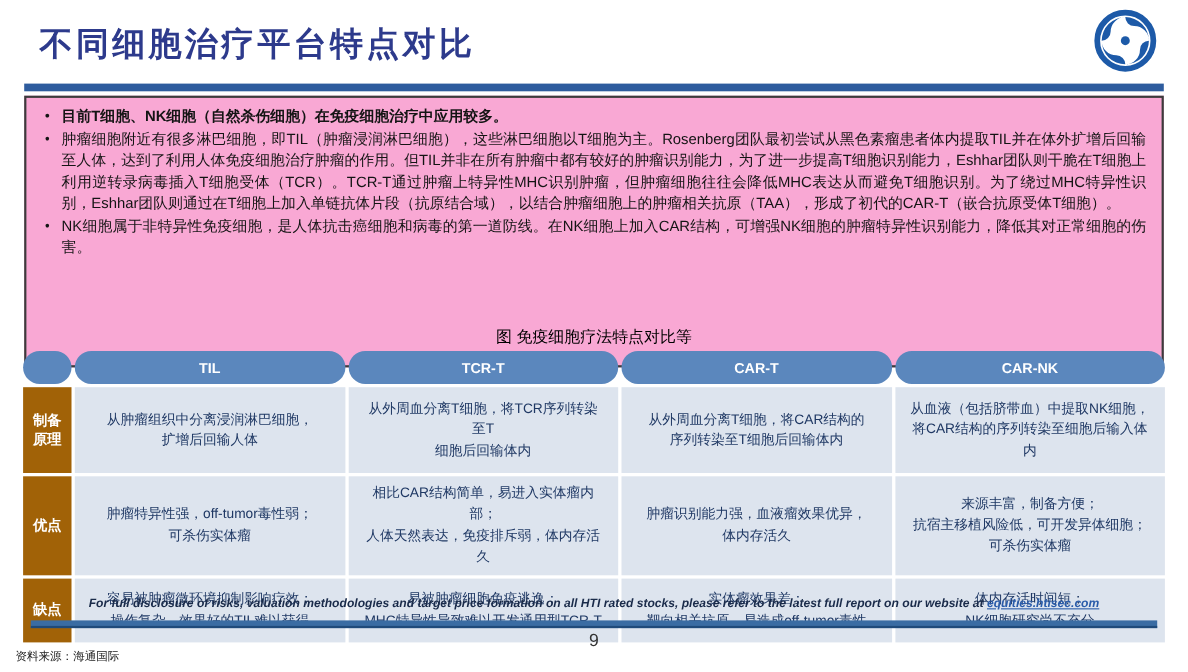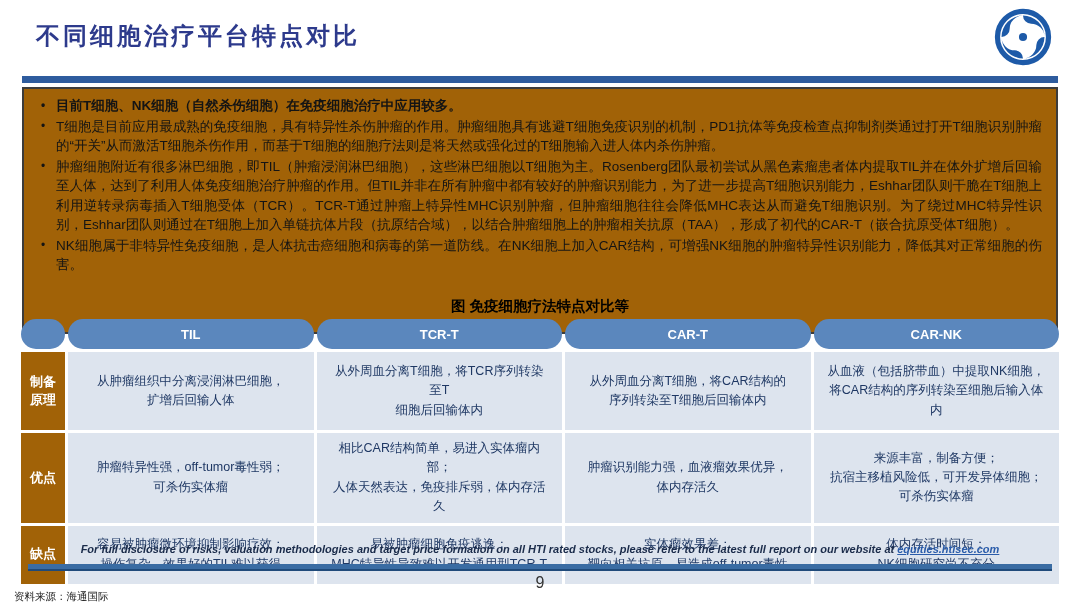--- a/index.html
+++ b/index.html
@@ -4,46 +4,46 @@
 <style>
   html,body{margin:0;padding:0;background:#fff;}
   .slide{
     position:relative;width:1080px;height:611px;background:#fff;overflow:hidden;
     font-family:"Liberation Sans",sans-serif;color:#111;
   }
   
   .page-title{
     position:absolute;left:36px;top:20px;margin:0;
     font-family:Liberation Sans, sans-serif;
-    font-size:24px;font-weight:bold;color:#2d3a8c;letter-spacing:3px;
+    font-size:30px;font-weight:bold;color:#2d3a8c;letter-spacing:3px;
   }
   .logo{position:absolute;right:28px;top:8px;display:flex;align-items:center;gap:9px;}
   .logo svg{width:58px;height:58px;display:block;}
   .logo-text{display:flex;flex-direction:column;line-height:1.05;}
   .logo-cn{font-size:21px;font-weight:bold;color:#1d5aa8;letter-spacing:1px;}
   .logo-en{font-size:17px;font-weight:bold;color:#1d5aa8;letter-spacing:1.5px;}
   
   .top-bar{position:absolute;left:22px;top:76px;width:1036px;height:7px;background:#2e5c9e;}
   .bottom-bar{position:absolute;left:28px;top:564px;width:1024px;height:5px;background:#3a6ca3;border-bottom:2px solid #1f4a7a;}
   
   .bullet-box{
     position:absolute;left:22px;top:87px;width:1036px;height:247px;box-sizing:border-box;
-    border:2px solid #3c3c3c;padding:6px 14px 4px 10px;background:#a16207;
+    border:2px solid #3c3c3c;padding:6px 14px 4px 10px;background:#f9a8d4;
   }
   .bullet-box ul{margin:0;padding:0 0 0 22px;list-style:none;}
   .bullet-box li{
     position:relative;font-size:13.5px;line-height:19.5px;color:#141414;
     text-align:justify;margin:1px 0;
   }
   .bullet-box li::before{content:"•";position:absolute;left:-15px;top:0;font-size:12px;}
   .bullet-box li.bold{font-weight:bold;}
   
   .table-title{
     position:absolute;left:0;top:297px;width:100%;text-align:center;
-    font-size:14.5px;font-weight:bold;color:#000;
+    font-size:14.5px;font-weight:normal;color:#000;
   }
   .cmp-table{
     position:absolute;left:18px;top:316px;width:1044px;
     border-collapse:separate;border-spacing:3px;table-layout:fixed;
   }
   .cmp-table col.labelcol{width:44px;}
   .cmp-table th{
     background:#5b87bd;color:#fff;font-weight:bold;font-size:13px;
     height:26px;padding:2px 4px;border-radius:15px;
   }
@@ -86,21 +86,20 @@
         <circle cx="50" cy="50" r="7"></circle>
       </g>
     </svg>
   </div>
 
   <div class="top-bar"></div>
 
   <div class="bullet-box">
     <ul>
       <li class="bold">目前T细胞、NK细胞（自然杀伤细胞）在免疫细胞治疗中应用较多。</li>
-      <li>T细胞是目前应用最成熟的免疫细胞，具有特异性杀伤肿瘤的作用。肿瘤细胞具有逃避T细胞免疫识别的机制，PD1抗体等免疫检查点抑制剂类通过打开T细胞识别肿瘤的“开关”从而激活T细胞杀伤作用，而基于T细胞的细胞疗法则是将天然或强化过的T细胞输入进人体内杀伤肿瘤。</li>
       <li>肿瘤细胞附近有很多淋巴细胞，即TIL（肿瘤浸润淋巴细胞），这些淋巴细胞以T细胞为主。Rosenberg团队最初尝试从黑色素瘤患者体内提取TIL并在体外扩增后回输至人体，达到了利用人体免疫细胞治疗肿瘤的作用。但TIL并非在所有肿瘤中都有较好的肿瘤识别能力，为了进一步提高T细胞识别能力，Eshhar团队则干脆在T细胞上利用逆转录病毒插入T细胞受体（TCR）。TCR-T通过肿瘤上特异性MHC识别肿瘤，但肿瘤细胞往往会降低MHC表达从而避免T细胞识别。为了绕过MHC特异性识别，Eshhar团队则通过在T细胞上加入单链抗体片段（抗原结合域），以结合肿瘤细胞上的肿瘤相关抗原（TAA），形成了初代的CAR-T（嵌合抗原受体T细胞）。</li>
       <li>NK细胞属于非特异性免疫细胞，是人体抗击癌细胞和病毒的第一道防线。在NK细胞上加入CAR结构，可增强NK细胞的肿瘤特异性识别能力，降低其对正常细胞的伤害。</li>
     </ul>
   </div>
 
   <div class="table-title">图 免疫细胞疗法特点对比等</div>
 
   <table class="cmp-table">
     <colgroup>
       <col class="labelcol">

